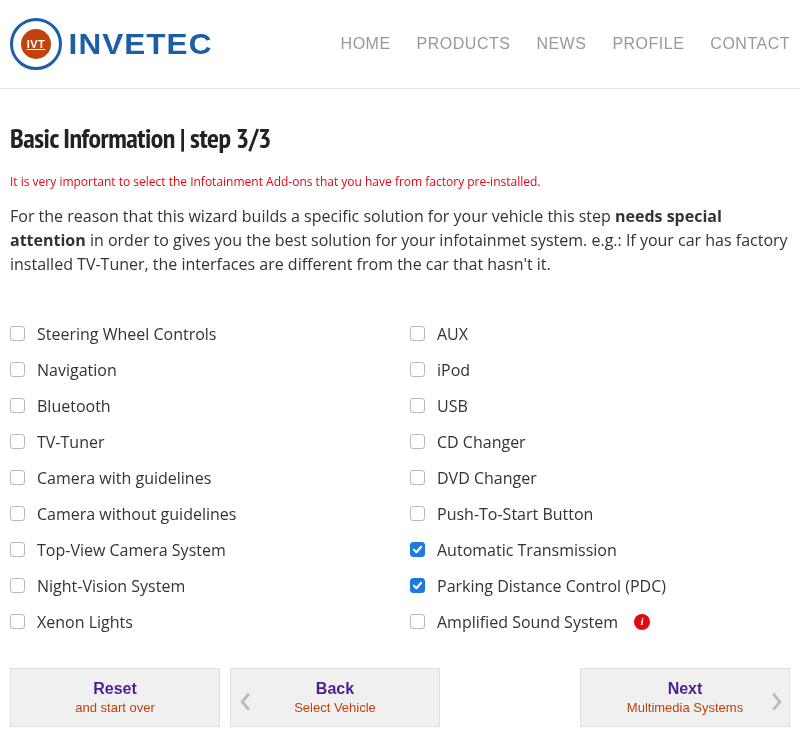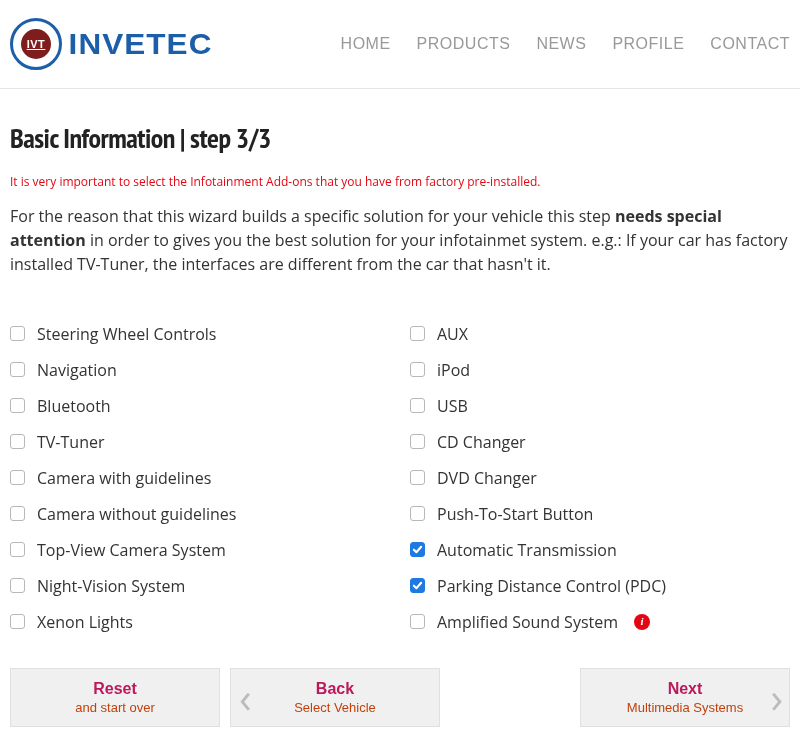--- a/index.html
+++ b/index.html
@@ -23,21 +23,21 @@
   }
   .logo-circle {
     width: 52px; height: 52px;
     border: 3px solid #1d5ea8;
     border-radius: 50%;
     position: relative;
     display: flex; align-items: center; justify-content: center;
   }
   .logo-circle .inner {
     width: 30px; height: 30px;
-    background: #7f1d1d;
+    background: #c2410c;
     border-radius: 50%;
     display: flex; align-items: center; justify-content: center;
     font: 700 11px/1 sans-serif;
     color: #fff;
     letter-spacing: 0.5px;
     text-decoration: underline;
   }
   .brand {
     font: 700 30px/1 "Arial Narrow", Arial, sans-serif;
     color: #1d5ea8;
@@ -125,21 +125,21 @@
     display: flex;
     align-items: center;
     justify-content: center;
     cursor: pointer;
     position: relative;
   }
   .wbtn .txt { text-align: center; line-height: 1.35; }
   .wbtn .txt .main {
     display: block;
     font: 700 16px/1 sans-serif;
-    color: #be185d;
+    color: #4c1d95;
     margin-bottom: 4px;
   }
   .wbtn .txt .sub {
     display: block;
     font: 400 13px/1 sans-serif;
     color: #c2410c;
   }
   .wbtn .chev {
     position: absolute;
     top: 50%; transform: translateY(-50%);

